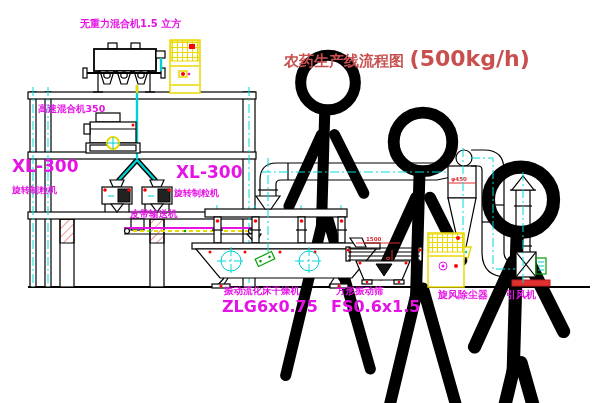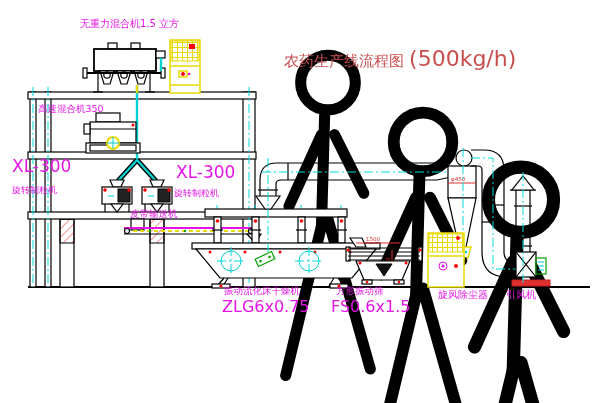--- a/index.html
+++ b/index.html
@@ -1,17 +1,17 @@
 <!DOCTYPE html>
 <html><head>
 <meta charset="utf-8">
 <style>
   html,body{margin:0;padding:0;background:#fff;}
   #stage{position:relative;width:600px;height:403px;background:#fff;overflow:hidden;
-         font-family:"DejaVu Sans",sans-serif;}
+         font-family:"DejaVu Sans",sans-serif;font-weight:bold;}
   svg{display:block;}
   .k  {stroke:#000;fill:none;stroke-width:1.2;}
   .kf {stroke:#000;fill:#fff;stroke-width:1.2;}
   .kt {stroke:#000;fill:none;stroke-width:1.8;}
   .kft{stroke:#000;fill:#fff;stroke-width:1.8;}
   .cl {stroke:#00dcdc;fill:none;stroke-width:1;stroke-dasharray:9 3 2 3;}
   .cp {stroke:#00d2d2;fill:none;stroke-width:2.4;}
   .cyt{stroke:#00cccc;fill:none;stroke-width:1;}
   .yl {stroke:#e9d900;fill:none;stroke-width:1.5;}
   .ylf{stroke:#e9d900;fill:#fff;stroke-width:1.5;}

